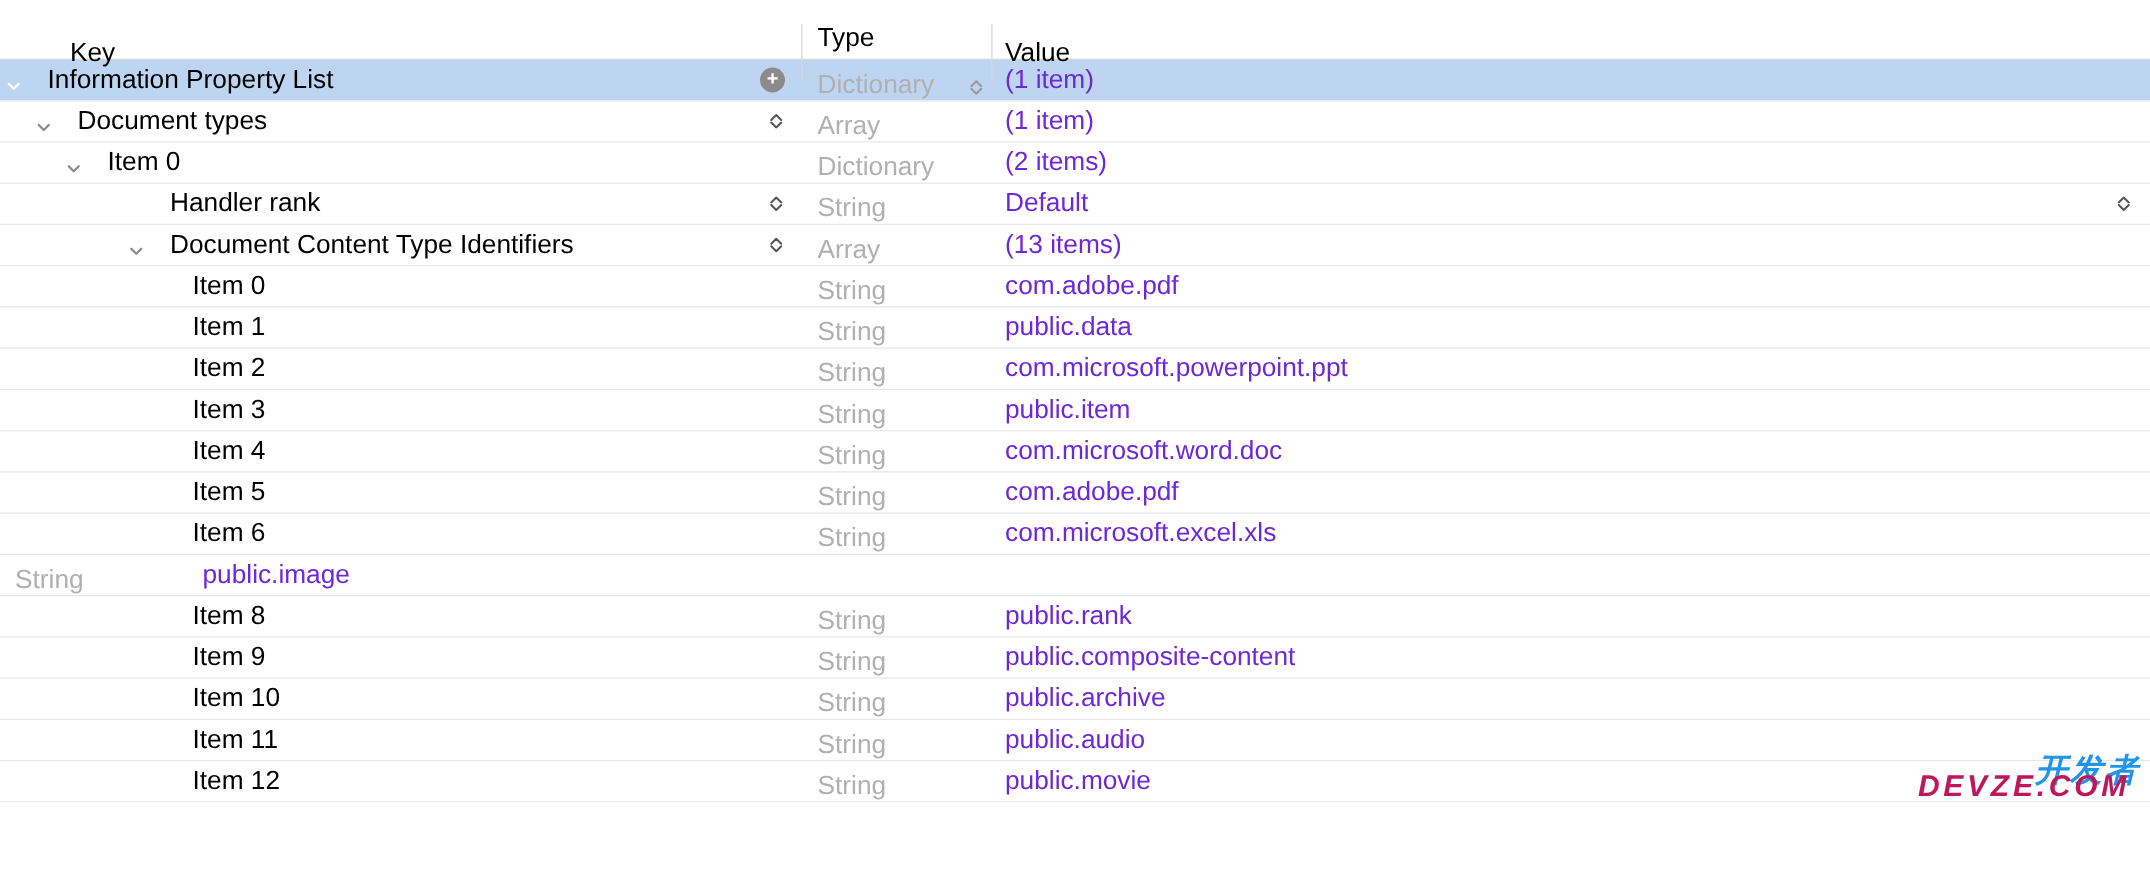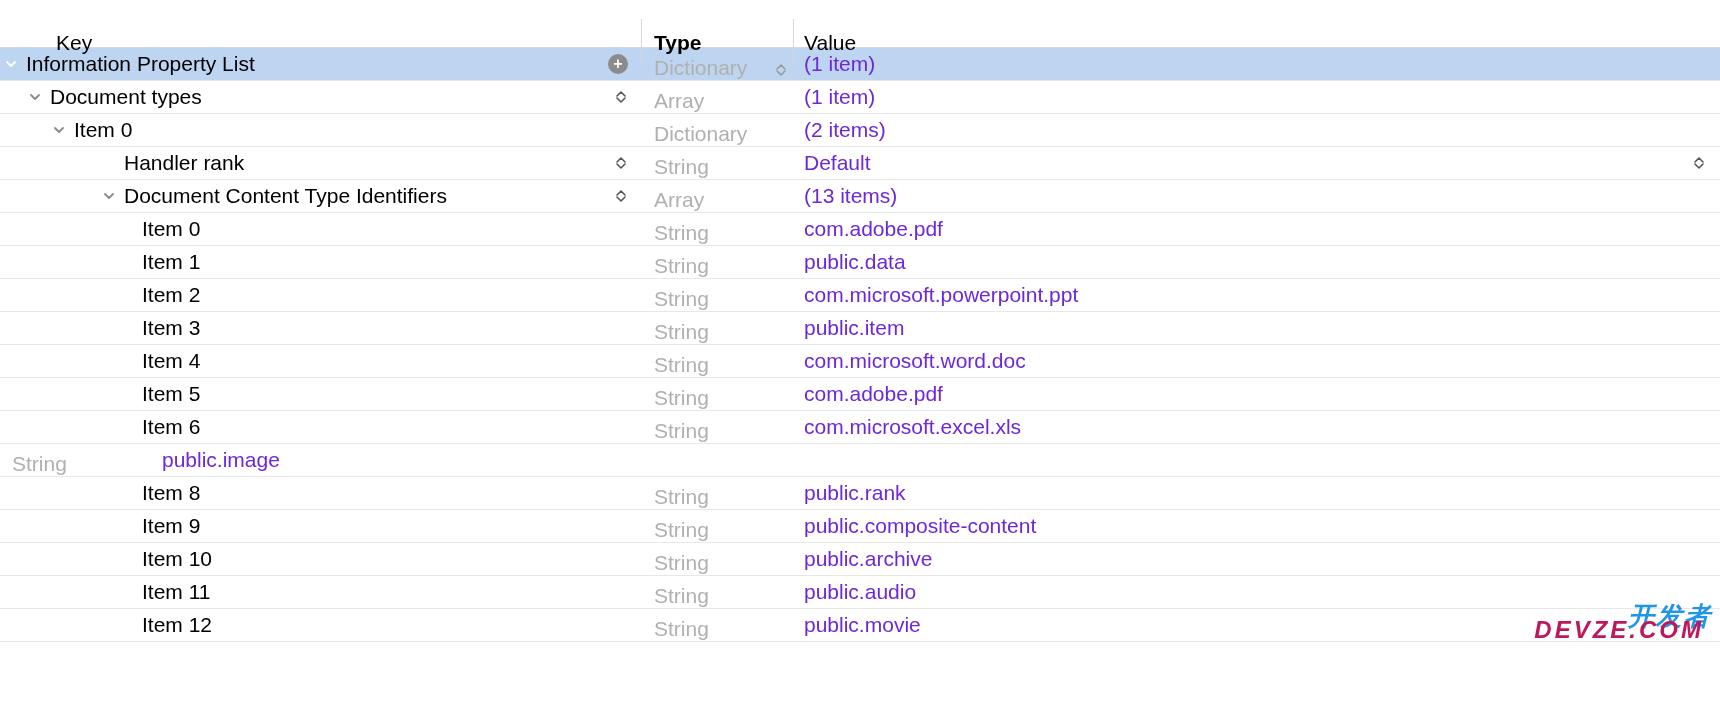--- a/index.html
+++ b/index.html
@@ -36,22 +36,20 @@
       height: 100%;
       display: flex;
       align-items: center;
     }
     .col-type {
       flex: 0 0 152px;
       padding-left: 12px;
       border-right: 1px solid #d6d6d6;
       height: 100%;
       display: flex;
-      align-items: center;
-      font-weight: bold;
     }
     .col-value {
       flex: 1;
       padding-left: 10px;
       height: 100%;
       display: flex;
       align-items: center;
     }
     .data-row {
       display: flex;
@@ -102,22 +100,23 @@
       width: 12px;
       height: 12px;
     }
     .indent-0 .key-inner { padding-left: 4px; }
     .indent-1 .key-inner { padding-left: 28px; }
     .indent-2 .key-inner { padding-left: 52px; }
     .indent-3 .key-inner { padding-left: 102px; }
     .indent-4 .key-inner { padding-left: 120px; }
     .key-inner {
       display: flex;
-      align-items: center;
+      align-items: flex-end;
       width: 100%;
+      gap: 12px;
     }
     .key-text {
       color: #000;
     }
     .spacer-no-disclosure {
       width: 22px;
       flex-shrink: 0;
     }
     .add-button {
       position: absolute;

